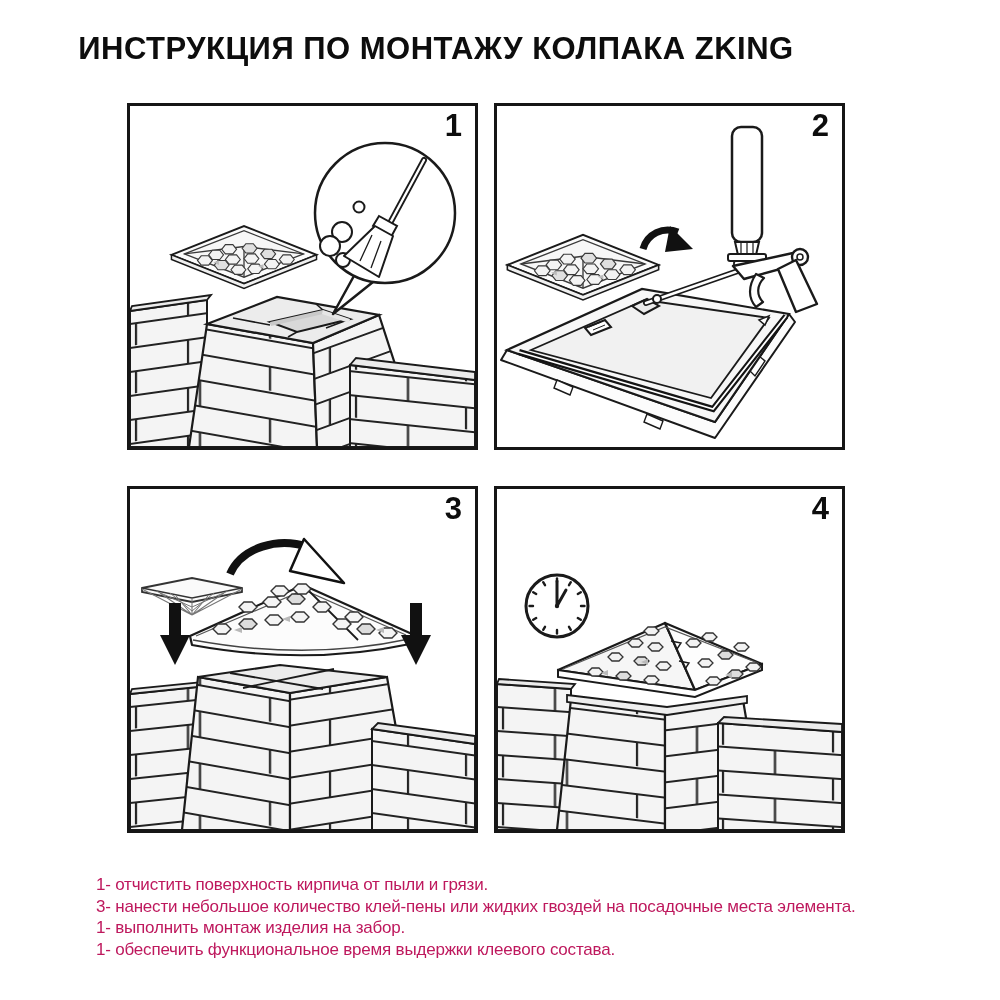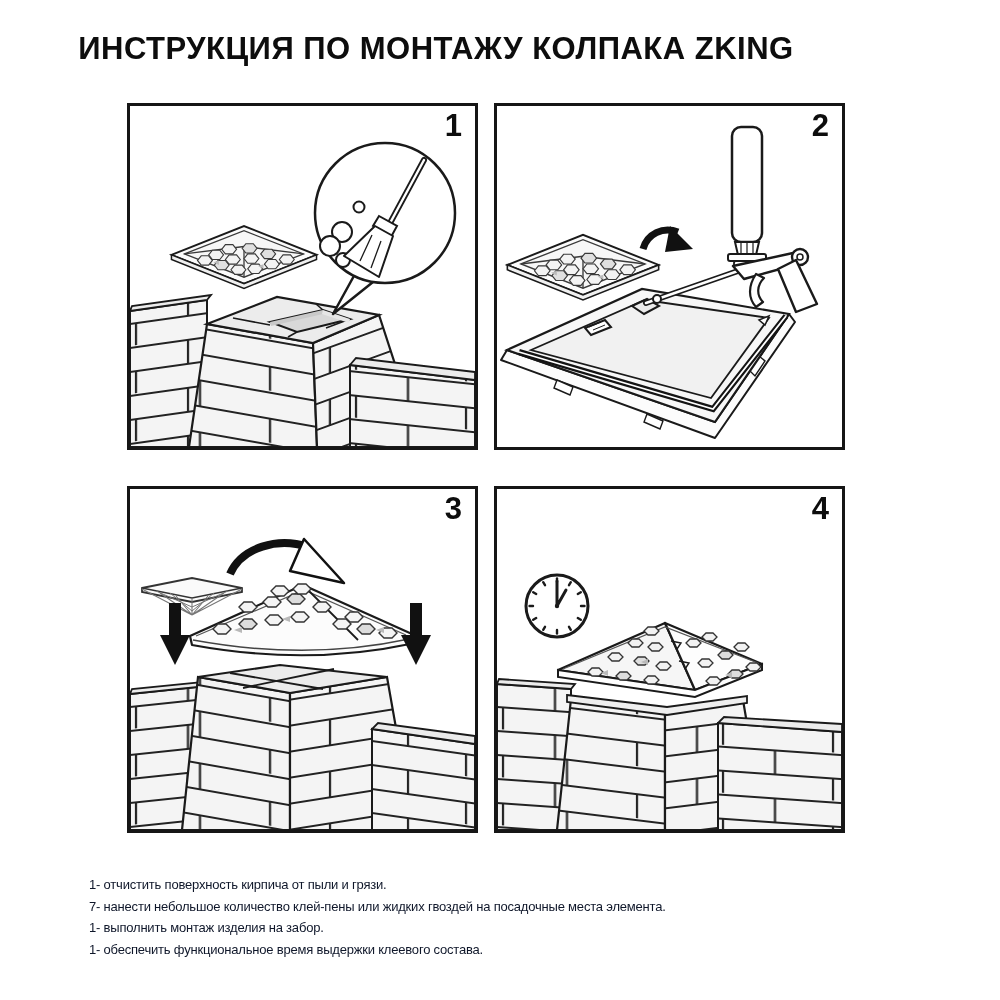--- a/index.html
+++ b/index.html
@@ -6,22 +6,22 @@
   body{width:1000px;height:1000px;position:relative;overflow:hidden;
        font-family:"Liberation Sans",sans-serif;color:#111;}
   .title{position:absolute;top:31px;left:0;width:872px;text-align:center;
          font-size:31px;font-weight:800;letter-spacing:.5px;color:#0d0d0d;white-space:nowrap;}
   .grid{position:absolute;left:127px;top:103px;width:718px;height:730px;display:grid;
         grid-template-columns:351px 351px;grid-template-rows:347px 347px;
         column-gap:16px;row-gap:36px;}
   .panel{box-sizing:border-box;border:3px solid #161616;position:relative;background:#fff;overflow:hidden;}
   .art{position:absolute;left:0;top:0;width:100%;height:100%;display:block;}
   .num{position:absolute;top:2px;right:13px;font-size:31px;font-weight:800;color:#0d0d0d;}
-  .steps{position:absolute;left:89px;top:874px;width:870px;font-size:13px;line-height:21.6px;
-         letter-spacing:-.2px;color:#0f172a;}
+  .steps{position:absolute;left:96px;top:874px;width:870px;font-size:17px;line-height:21.6px;
+         letter-spacing:-.2px;color:#be185d;}
 </style>
 </head>
 <body>
 
 <div class="title">ИНСТРУКЦИЯ ПО МОНТАЖУ КОЛПАКА ZKING</div>
 
 <div class="grid">
 
   <div class="panel">
     <svg class="art" viewBox="0 0 345 341">
@@ -346,16 +346,16 @@
         <circle cx="60" cy="117" r="2.2" fill="#1a1a1a"></circle>
       </g>
     </svg>
     <div class="num">4</div>
   </div>
 
 </div>
 
 <div class="steps">
   <div>1- отчистить поверхность кирпича от пыли и грязи.</div>
-  <div>7- нанести небольшое количество клей-пены или жидких гвоздей на посадочные места элемента.</div>
+  <div>3- нанести небольшое количество клей-пены или жидких гвоздей на посадочные места элемента.</div>
   <div>1- выполнить монтаж изделия на забор.</div>
   <div>1- обеспечить функциональное время выдержки клеевого состава.</div>
 </div>
 
 </body></html>

